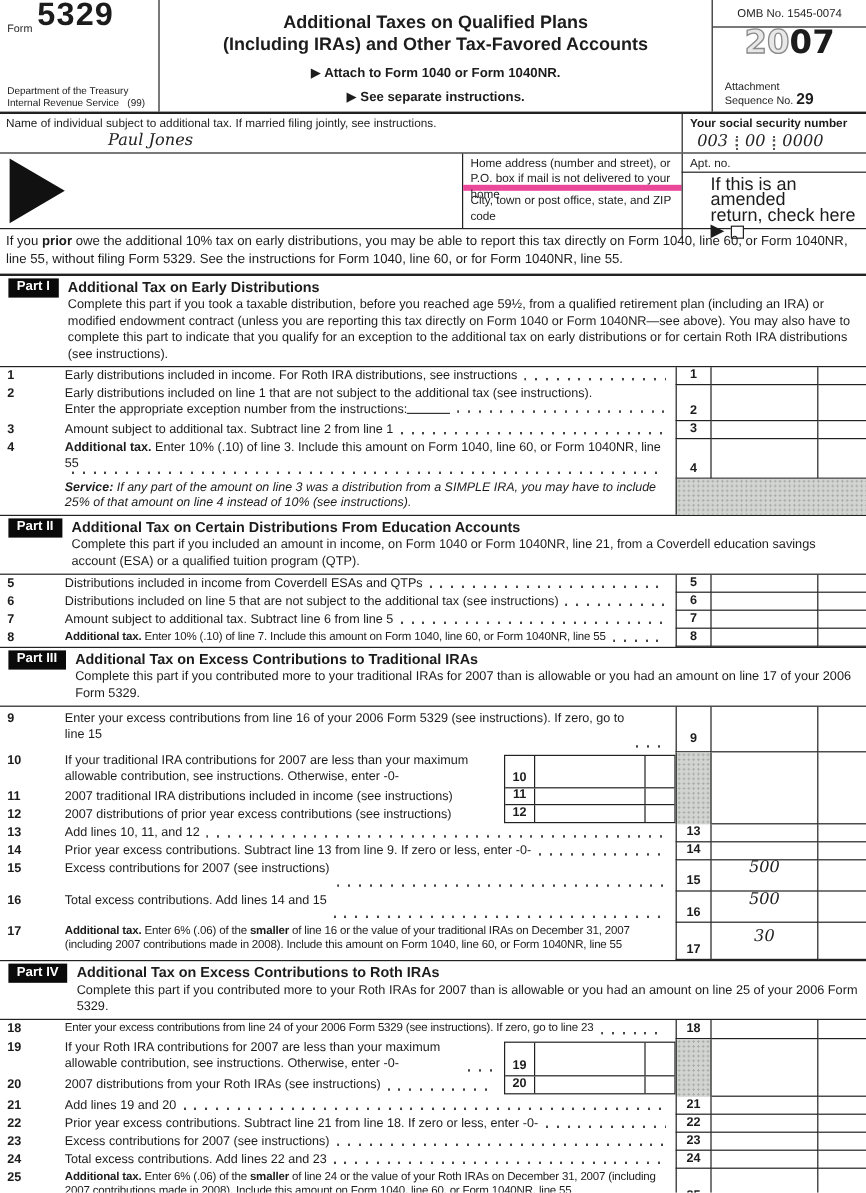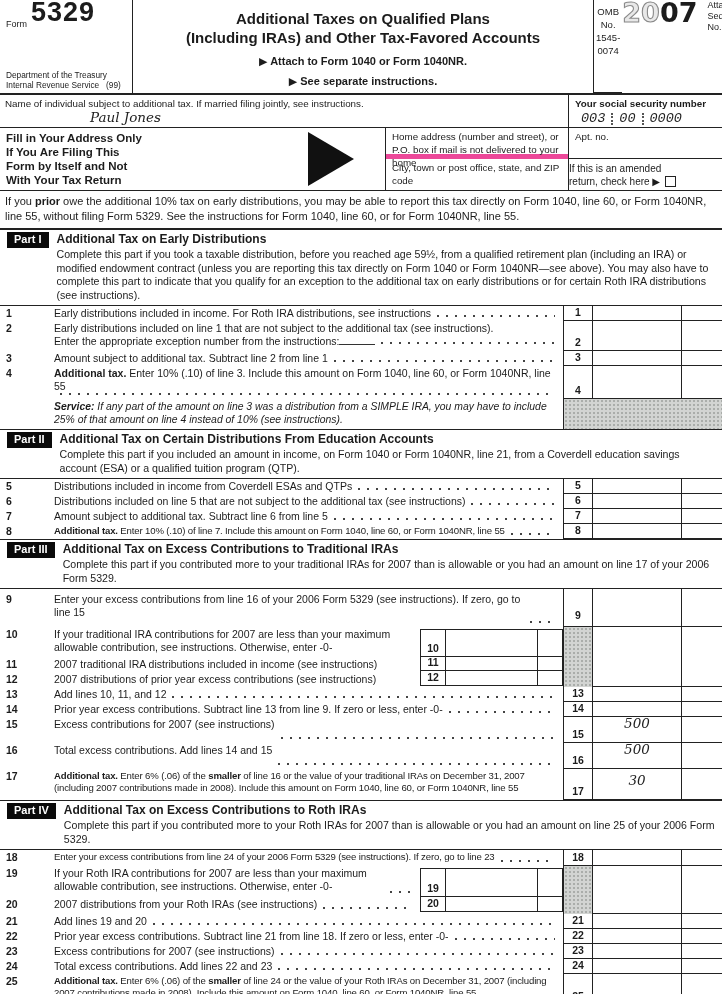--- a/index.html
+++ b/index.html
@@ -18,47 +18,47 @@
   .hdr { display:flex; border-bottom:2px solid #222; height:95px; }
   .hdr-left { width:133px; border-right:1.5px solid #222; padding:6px 4px 3px 6px; display:flex; flex-direction:column; justify-content:space-between; }
   .form-5329 { display:flex; align-items:flex-start; gap:4px; }
   .form-word { font-size:9px; margin-top:12px; }
   .form-num-big { font-size:27px; font-weight:bold; letter-spacing:1px; }
   .dept { font-size:8.3px; line-height:10px; }
   .hdr-center { flex:1; text-align:center; padding-top:9px; }
   .hdr-title { font-size:15px; font-weight:bold; line-height:19px; }
   .hdr-note1 { font-size:11px; font-weight:bold; margin-top:8px; }
   .hdr-note2 { font-size:11px; font-weight:bold; margin-top:7px; }
-  .hdr-right { width:129px; border-left:1.5px solid #222; display:flex; flex-direction:row; }
+  .hdr-right { width:129px; border-left:1.5px solid #222; display:flex; flex-direction:column; }
   .omb { font-size:9.5px; text-align:center; padding:5px 2px 4px; border-bottom:1px solid #222; }
   .year { text-align:center; font-size:27px; font-weight:bold; flex:1; padding-top:6px; letter-spacing:0; font-family:"DejaVu Sans",sans-serif; }
   .yr20 { color:#e8e8e8; -webkit-text-stroke:1.1px #8a8a8a; }
   .attach { font-size:9px; line-height:10.5px; padding:0 0 4px 10px; }
   .seq-no { font-size:13px; font-weight:bold; }
 
   
   .name-row { display:flex; border-bottom:1px solid #222; height:33px; }
   .name-left { flex:1; padding:2px 4px 0 5px; }
   .name-label { font-size:9.8px; }
   .name-value { margin-left:85px; margin-top:1px; }
   .ssn-cell { width:154px; border-left:1px solid #222; padding:2px 4px 0 6px; }
   .ssn-label { font-size:9.8px; font-weight:bold; }
-  .ssn-value { display:flex; align-items:flex-end; gap:6px; margin-top:2px; padding-left:6px;font-family:Liberation Mono, monospace; }
+  .ssn-value { display:flex; align-items:flex-end; gap:6px; margin-top:2px; padding-left:6px; }
   .ssn-sep { border-left:2px dotted #555; height:12px; }
 
   .addr-block { display:flex; border-bottom:1.5px solid #222; height:63px; }
   .addr-side { width:385px; display:flex; align-items:center; padding-left:6px; }
   .addr-side-text { font-size:11.5px; font-weight:bold; line-height:14px; width:300px; }
   .addr-arrow { width:0; height:0; border-left:46px solid #111; border-top:27px solid transparent; border-bottom:27px solid transparent; margin-left:2px; }
   .addr-mid { flex:1; border-left:1px solid #222; display:flex; flex-direction:column; }
   .addr-mid-top { height:31px; border-bottom:5px solid #ec4899; padding:2px 4px 0 6px; font-size:9.8px; }
   .addr-mid-bot { flex:1; padding:2px 4px 0 6px; font-size:9.8px; }
   .addr-right { width:154px; display:flex; flex-direction:column; }
   .apt-cell { height:31px; border-left:1px solid #222; border-bottom:1px solid #222; padding:2px 4px 0 6px; font-size:9.8px; }
-  .amend-cell { flex:1; border-left:1px solid #222; padding:3px 4px 0 0; font-size:10px; line-height:13px; }
+  .amend-cell { flex:1; border-left:1px solid #222; padding:3px 4px 0 23px; font-size:15px; line-height:13px; }
   .chk { display:inline-block; width:11px; height:11px; border:1.5px solid #222; vertical-align:-2px; margin-left:5px; background:#fff; }
 
   .intro { padding:3px 5px 4px 5px; font-size:11px; line-height:15px; border-bottom:2px solid #222; }
 
   
   .part-hdr { display:flex; border-bottom:1px solid #222; padding:2px 0 3px 7px;justify-content:space-between; }
   .part-hdr.topline { border-top:1.5px solid #222; }
   .badge { background:#0a0a0a; color:#fff; font-weight:bold; font-size:11px; padding:1px 7px 2px; height:16px; align-self:flex-start; white-space:nowrap; }
   .part-body { flex:1; padding-left:8px; padding-right:4px; }
   .part-title { font-size:12px; font-weight:bold; line-height:15px; }
@@ -153,26 +153,20 @@
         <span class="ssn-sep"></span>
         <span>00</span>
         <span class="ssn-sep"></span>
         <span>0000</span>
       </div>
     </div>
   </div>
 
   <div class="addr-block">
     <div class="addr-side">
-      <div class="addr-side-text">
-        <div>Fill in Your Address Only</div>
-        <div>If You Are Filing This</div>
-        <div>Form by Itself and Not</div>
-        <div>With Your Tax Return</div>
-      </div>
       <div class="addr-arrow"></div>
     </div>
     <div class="addr-mid">
       <div class="addr-mid-top">Home address (number and street), or P.O. box if mail is not delivered to your home</div>
       <div class="addr-mid-bot">City, town or post office, state, and ZIP code</div>
     </div>
     <div class="addr-right">
       <div class="apt-cell">Apt. no.</div>
       <div class="amend-cell">
         <span>If this is an amended</span><br>

